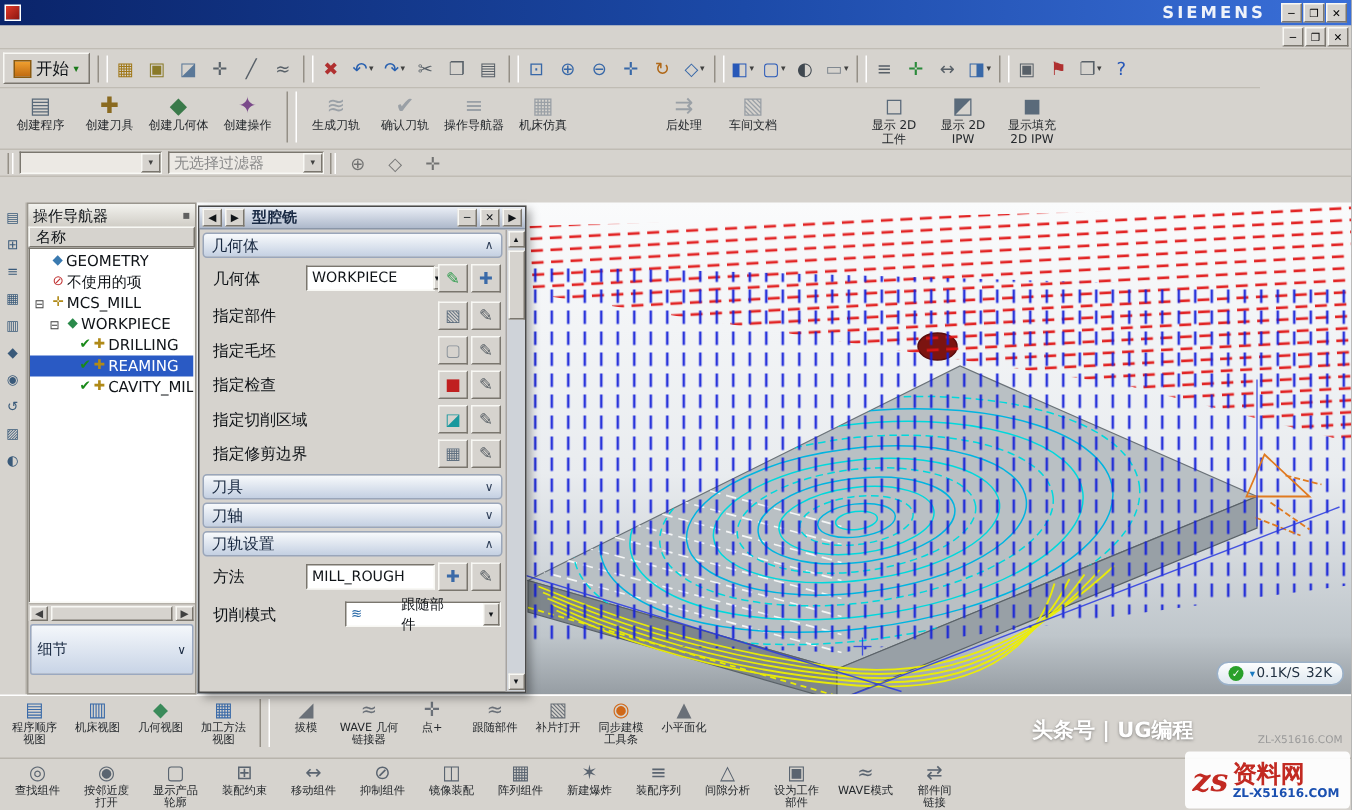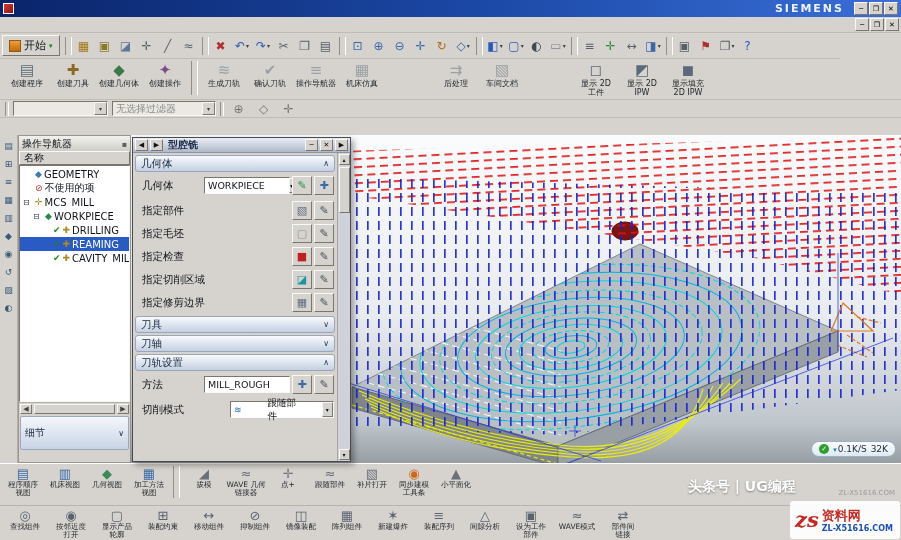--- a/index.html
+++ b/index.html
@@ -121,21 +121,21 @@
   .bt .lbl{font-size:7.5px;line-height:8px;white-space:pre-line;color:#24282c;}
   .tbB .bt{width:46px;height:30px;}
   .bt.grip2{width:7px;height:32px;border-left:1px solid #948f86;border-right:1px solid #fff;margin:0 3px;}
 
   
   .wm1{position:absolute;left:688px;top:478px;z-index:40;font-size:14px;font-weight:bold;color:#fff;text-shadow:0 1px 2px rgba(60,60,60,.55);}
   .wm-side{position:absolute;right:6px;top:489px;z-index:40;font-size:7px;color:#9a9a9a;}
   .sitelogo{position:absolute;right:1px;bottom:1px;z-index:41;height:38px;background:rgba(255,255,255,.93);border-radius:3px;display:flex;align-items:center;gap:3px;padding:2px 7px 2px 5px;}
   .zs{font-family:"DejaVu Serif","Liberation Serif",serif;font-style:italic;font-weight:bold;font-size:21px;color:#c22a22;line-height:20px;}
   .sitecol{display:flex;flex-direction:column;align-items:flex-start;}
-  .sitename{font-size:13px;font-weight:bold;color:#c22a22;line-height:16px;}
+  .sitename{font-size:16px;font-weight:bold;color:#c22a22;line-height:16px;}
   .siteurl{font-size:8px;font-weight:bold;color:#1a50b0;line-height:9px;}
 </style>
 </head>
 <body>
 
 <div class="app">
 
   <div class="titlebar">
     <span class="app-ico"></span>
     <span class="brand">SIEMENS</span>

